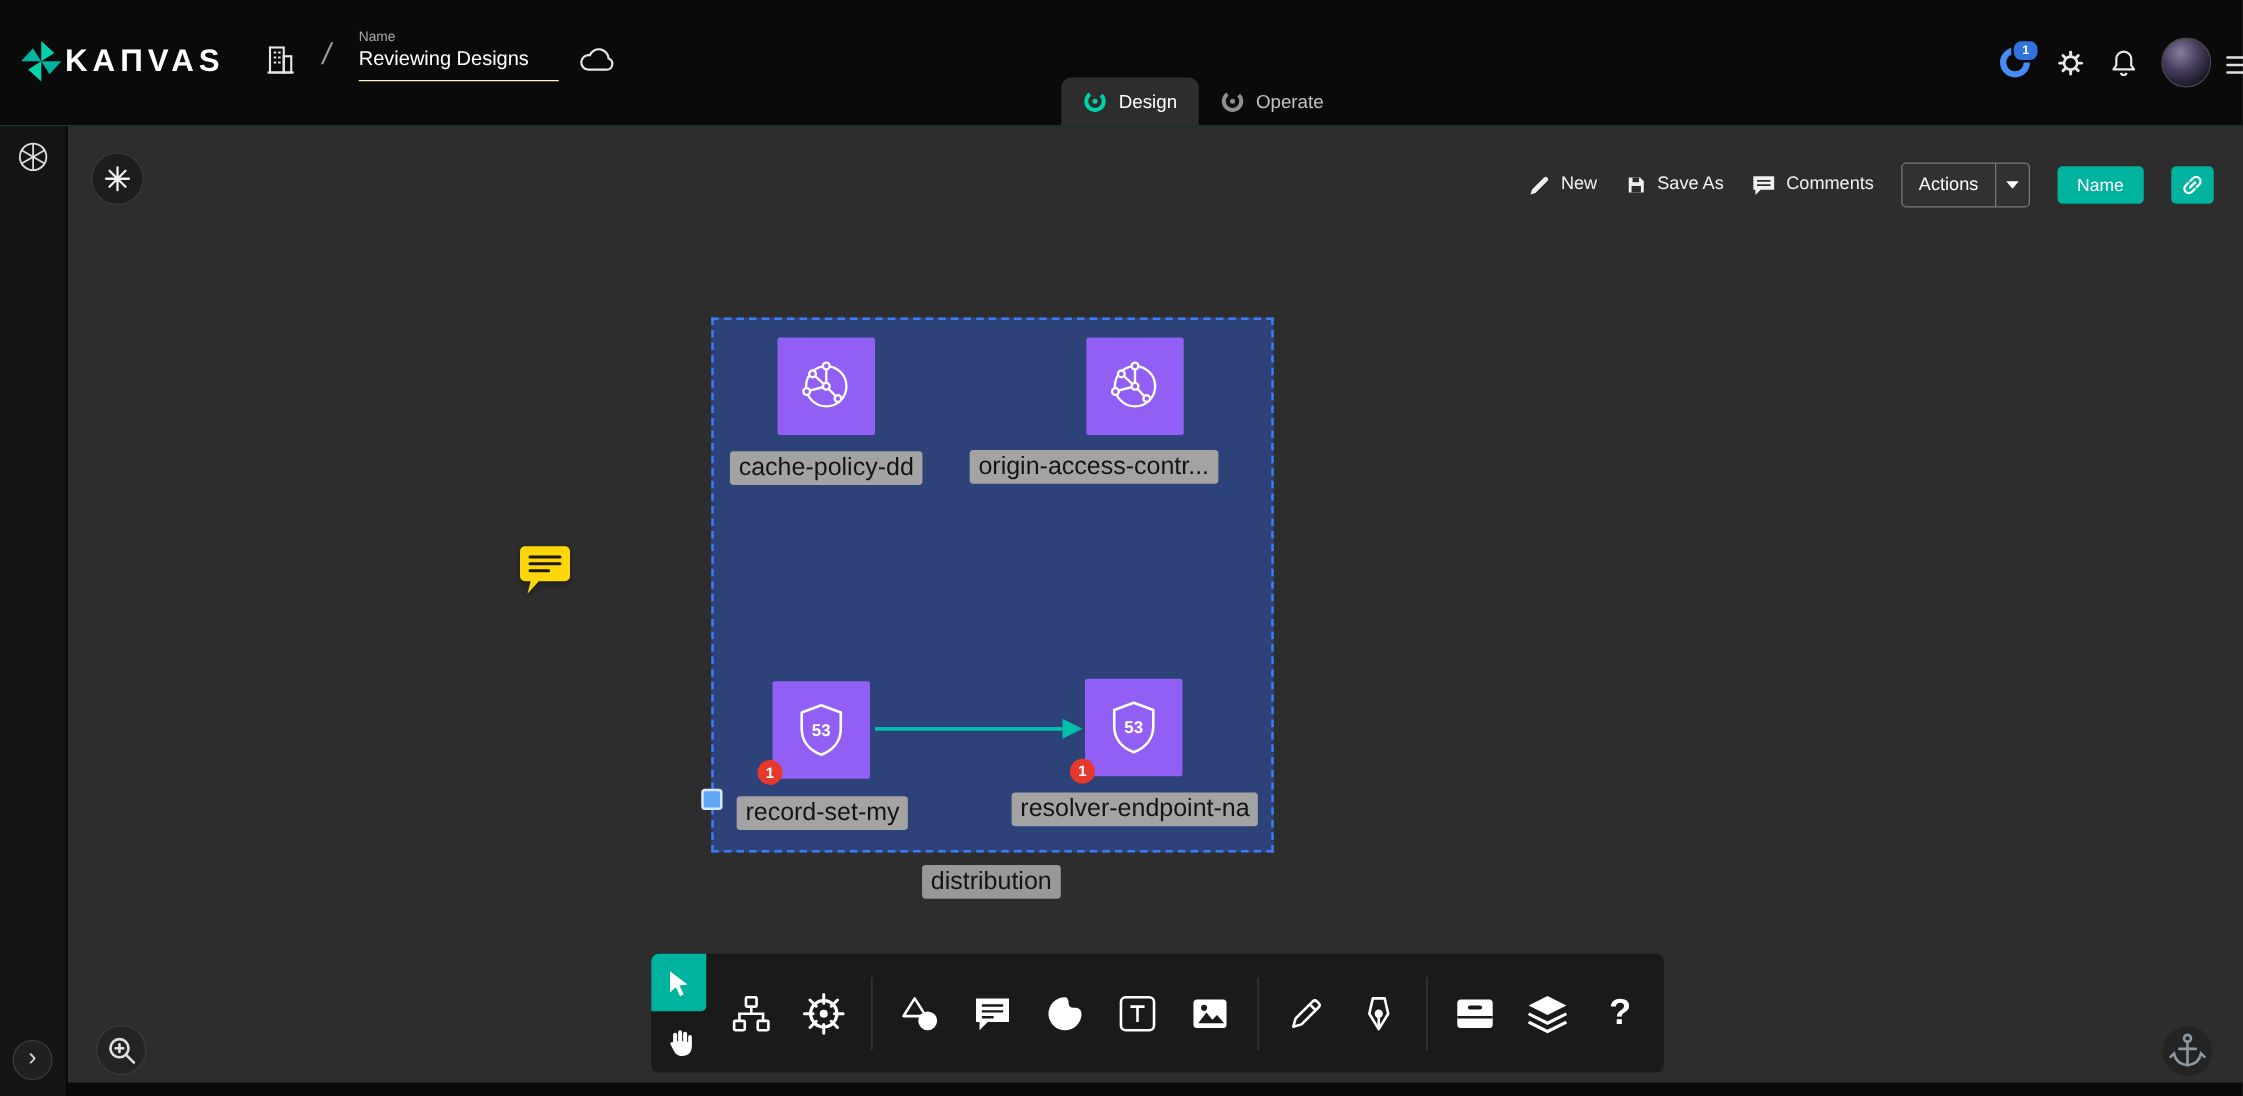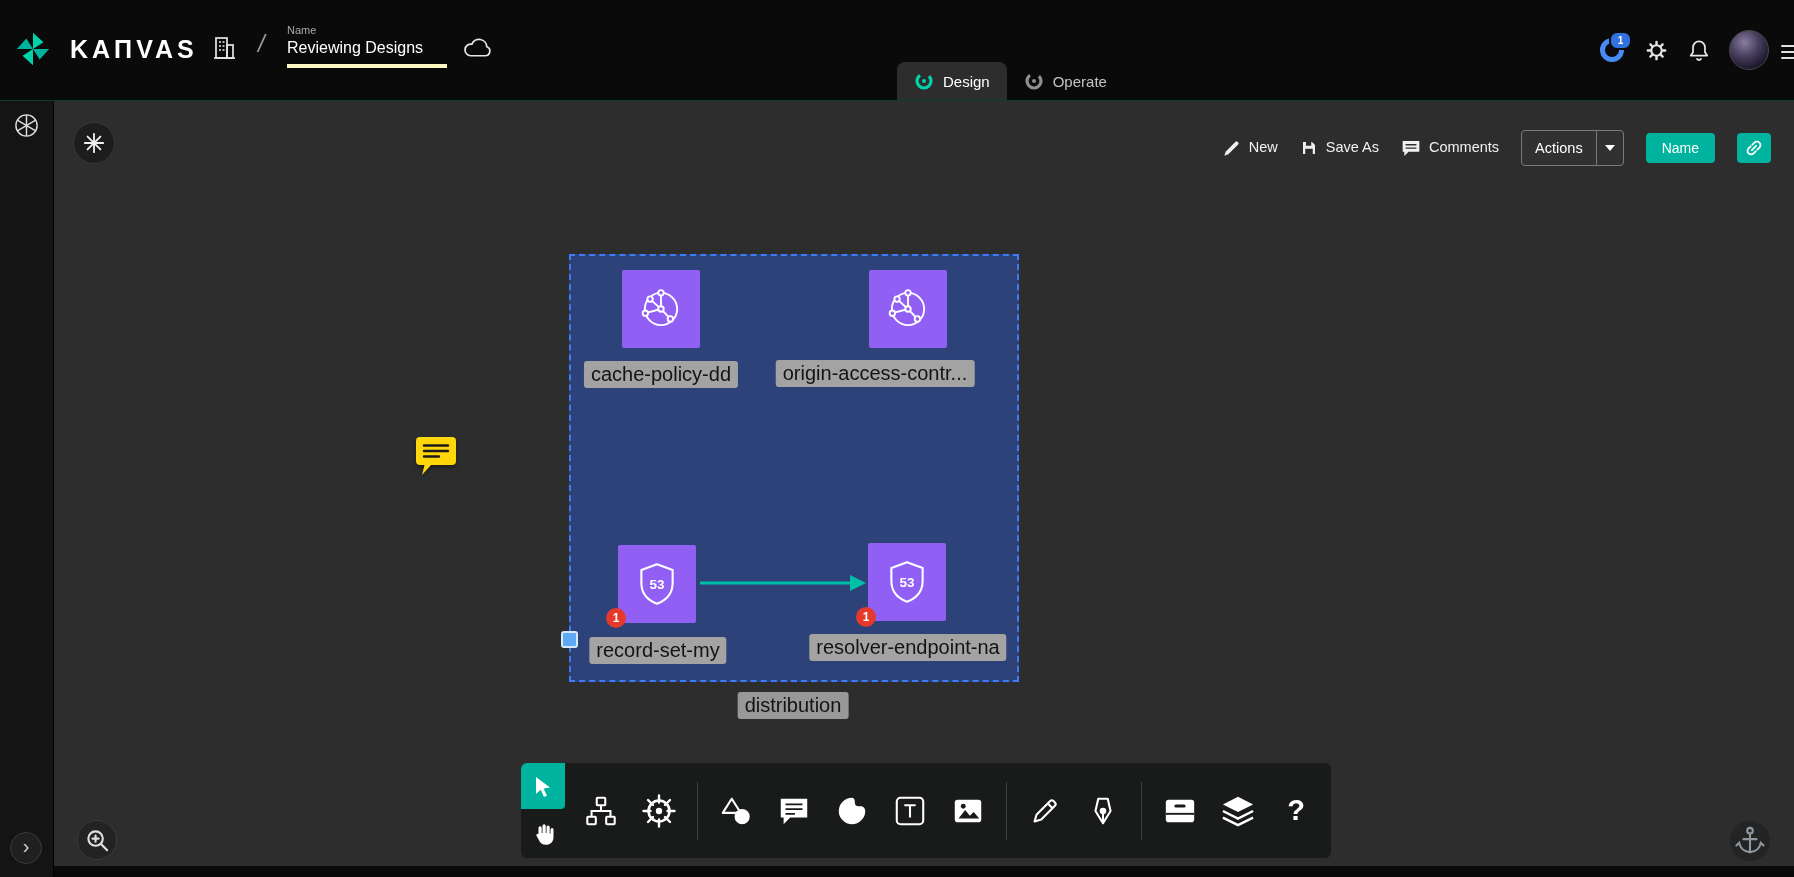--- a/index.html
+++ b/index.html
@@ -2,31 +2,31 @@
 <html><head>
 <meta charset="utf-8">
 <style>
   html,body{width:1794px;height:877px;margin:0;padding:0;overflow:hidden;
     background:#2D2D2D;font-family:"Liberation Sans",sans-serif;}
   svg{display:block;}
 
   
   #header{position:absolute;top:0;left:0;width:1794px;height:100px;background:#0A0A0A;
     border-bottom:1px solid #0D3A33;z-index:20;}
-  .logo-block{position:absolute;left:14px;top:30px;display:flex;align-items:center;gap:18px;}
+  .logo-block{position:absolute;left:14px;top:30px;display:flex;align-items:center;gap:0;}
   .logo-text{color:#fff;font-size:25px;font-weight:700;letter-spacing:4px;}
   .org-icon{position:absolute;left:210px;top:33px;}
   .crumb-sep{position:absolute;left:258px;top:30px;color:#9a9a9a;font-size:24px;font-style:italic;}
   .name-block{position:absolute;left:287px;top:24px;display:flex;flex-direction:column;}
   .name-label{font-size:11px;color:#a8a8a8;margin-bottom:3px;}
-  .name-input{background:transparent;border:none;outline:none;border-bottom:4px solid #fef9c3;
+  .name-input{background:transparent;border:none;outline:none;border-bottom:1px solid #fef9c3;
     color:#fff;font-size:16px;width:160px;padding:0 0 7px 0;font-family:"Liberation Sans",sans-serif;}
   .cloud-wrap{position:absolute;left:462px;top:36px;}
 
-  .tabs{position:absolute;left:897px;bottom:0;display:flex;align-items:flex-end;}
+  .tabs{position:absolute;left:849px;bottom:0;display:flex;align-items:flex-end;}
   .tab{height:38px;display:flex;align-items:center;gap:9px;padding:0 17px;font-size:15px;cursor:default;}
   .tab.active{background:#2D2D2D;border-radius:8px 8px 0 0;color:#fff;}
   .tab.inactive{color:#c3c3c3;}
 
   .header-right{position:absolute;right:25px;top:0;height:100px;display:flex;align-items:center;gap:19px;}
   .hdr-ic{position:relative;display:flex;align-items:center;justify-content:center;}
   .notif-badge{position:absolute;top:-6px;right:-7px;min-width:15px;height:15px;border-radius:8px;
     background:#3172E0;color:#fff;font-size:10px;font-weight:700;display:flex;align-items:center;
     justify-content:center;border:2px solid #0A0A0A;padding:0 2px;}
   .avatar{width:38px;height:38px;border-radius:50%;border:1px solid #474747;

